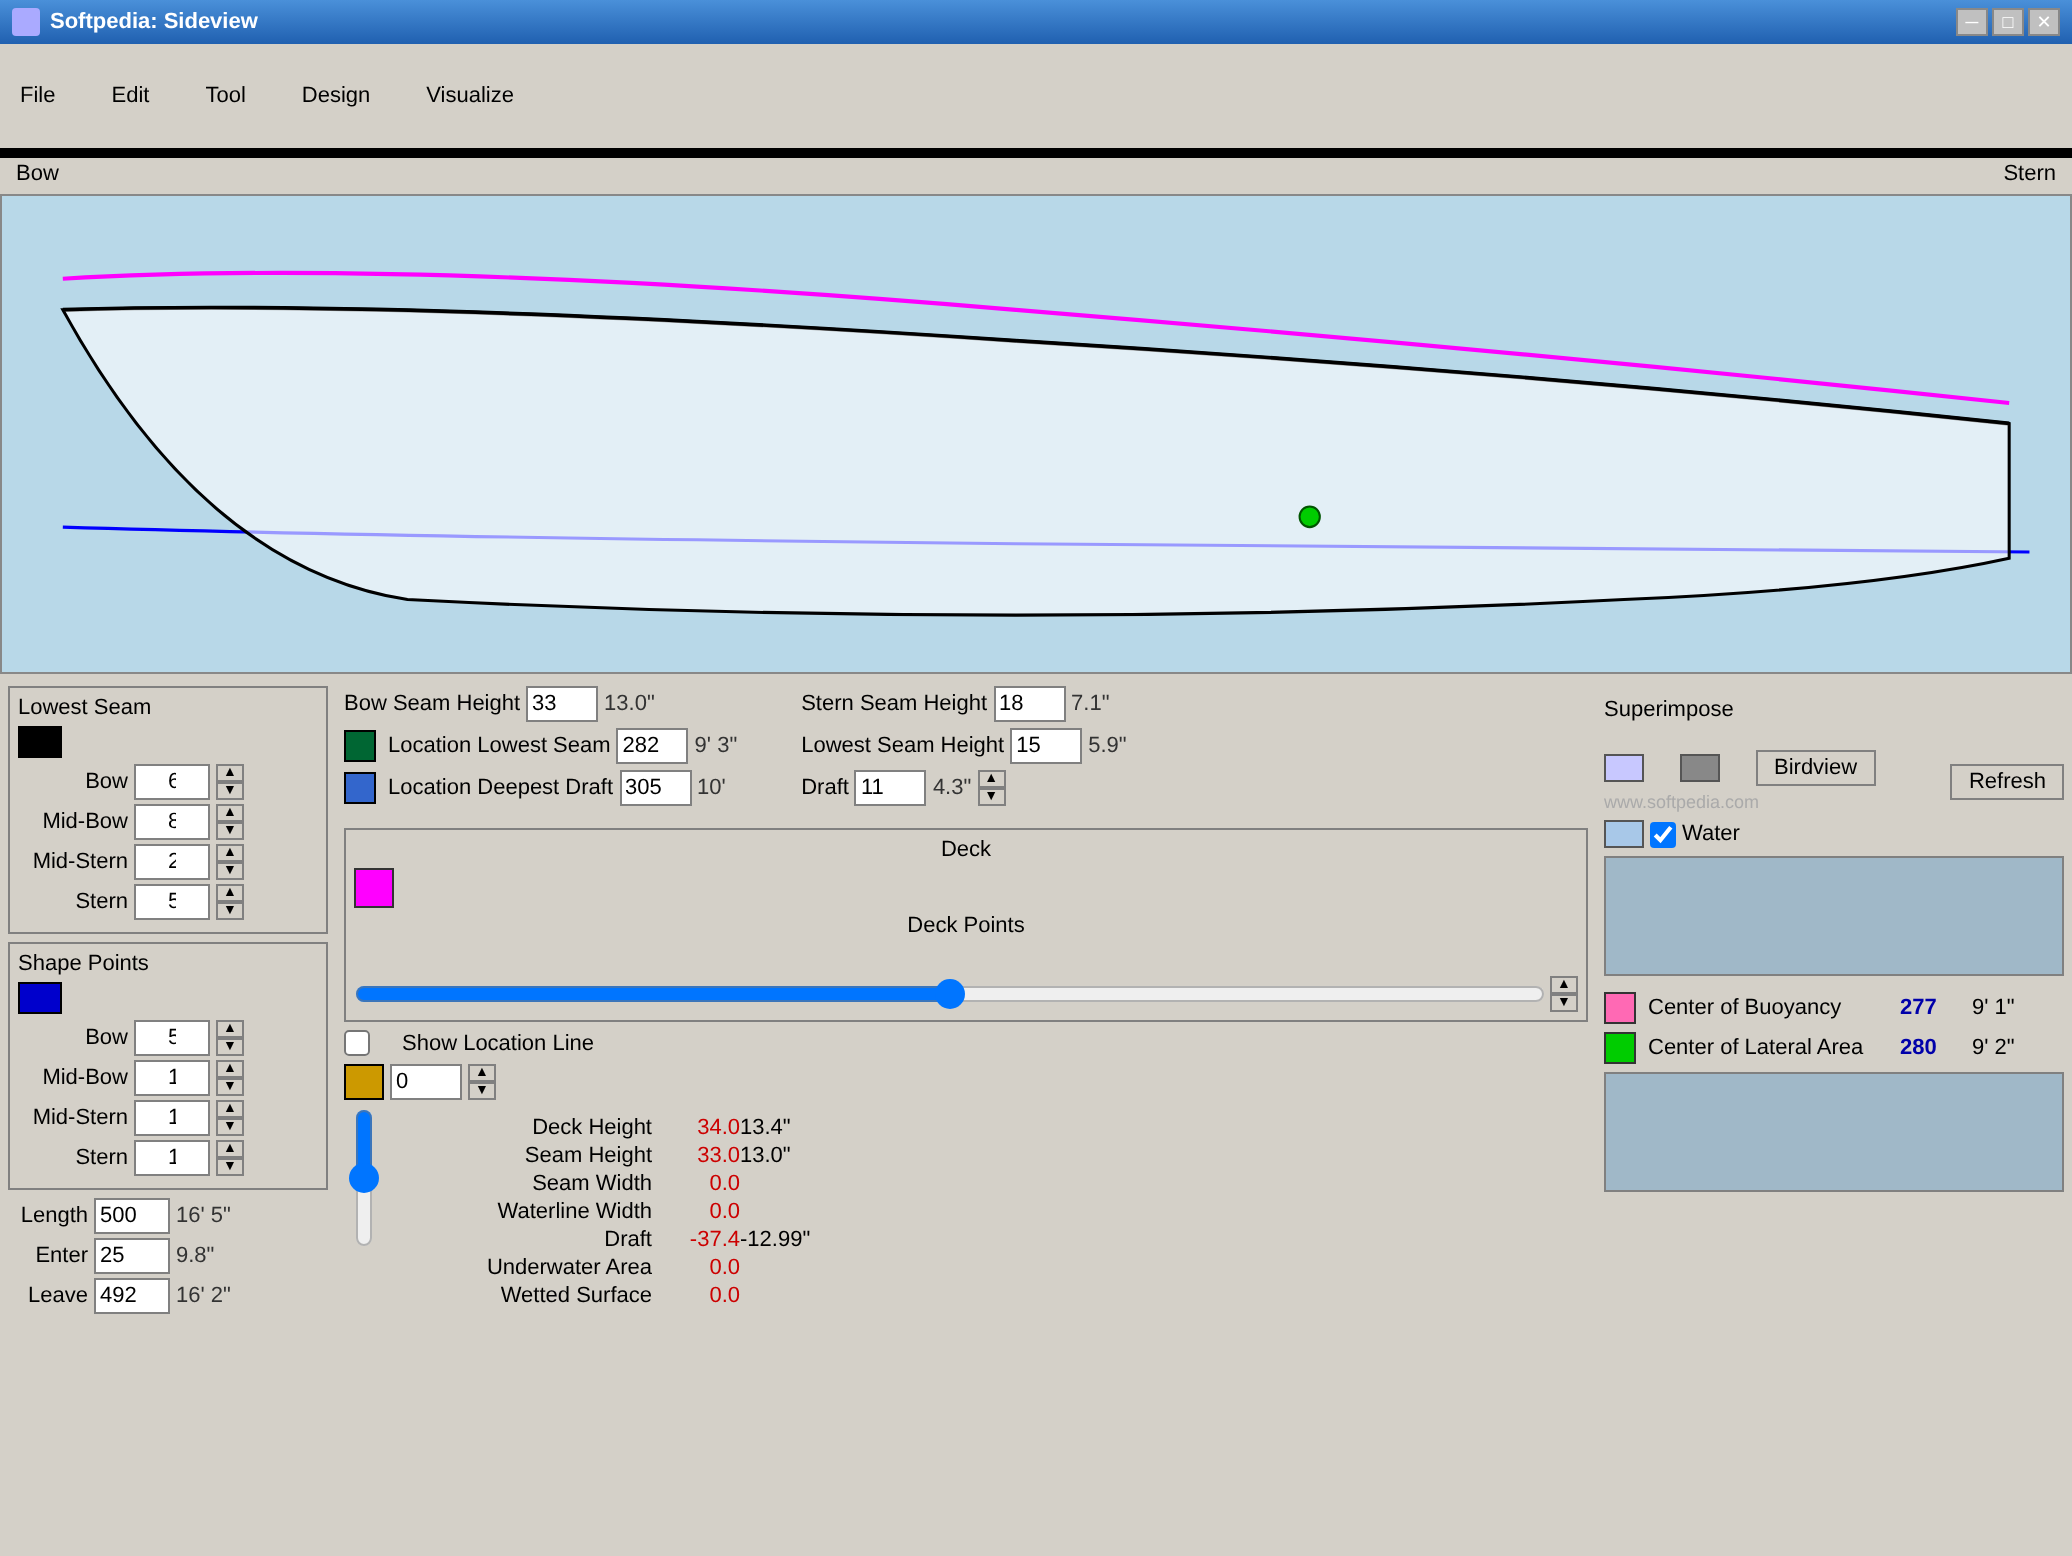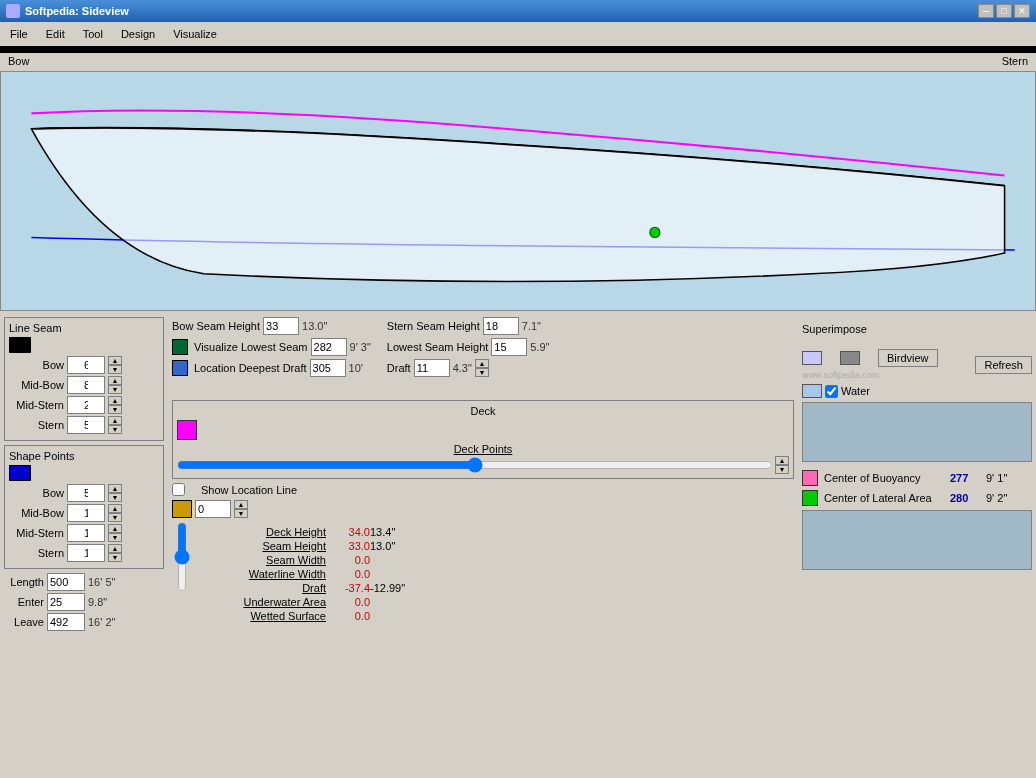--- a/index.html
+++ b/index.html
@@ -17,22 +17,22 @@
     .title-bar-left { display: flex; align-items: center; gap: 5px; }
     .title-icon { width: 14px; height: 14px; background: #aaf; border-radius: 2px; }
     .title-text { font-size: 11px; font-weight: bold; }
     .title-buttons { display: flex; gap: 2px; }
     .title-btn {
       width: 16px; height: 14px; background: #c0c0c0; border: 1px solid #888;
       font-size: 9px; display: flex; align-items: center; justify-content: center; cursor: pointer;
     }
 
     .menu-bar {
-      background: #d4d0c8; padding: 4px 4px; display: flex; gap: 6px;
-      border-bottom: 7px solid #000000;
+      background: #d4d0c8; padding: 18px 4px; display: flex; gap: 16px;
+      border-bottom: 5px solid #000000;
     }
     .menu-item { padding: 2px 6px; cursor: pointer; font-size: 11px; }
 
     .bow-stern-bar {
       background: #d4d0c8; display: flex; justify-content: space-between;
       padding: 2px 8px; font-size: 11px; font-weight: normal;
     }
 
     .canvas-area {
       background: #b8d8e8;
@@ -120,31 +120,31 @@
     .center-label { font-size: 11px; width: 120px; }
     .center-value { font-size: 11px; color: #0000aa; font-weight: bold; width: 30px; }
     .center-unit { font-size: 11px; }
 
     .deck-section {
       border: 1px solid #808080; padding: 4px;
       margin-bottom: 4px;
     }
     .deck-label { font-size: 11px; margin-bottom: 3px; text-align: center; }
     .deck-swatch { width: 20px; height: 20px; background: magenta; border: 1px solid #333; margin-bottom: 3px; cursor: pointer; }
-    .deck-points-label { font-size: 11px; text-align: center; margin-bottom: 1px; text-decoration: underline; }
+    .deck-points-label { font-size: 11px; text-align: center; margin-bottom: 19px; }
     .deck-slider-row { display: flex; align-items: center; gap: 2px; }
     .deck-slider { flex: 1; height: 16px; }
     .deck-spin { display: flex; flex-direction: column; }
 
     .show-location-row { display: flex; align-items: center; gap: 16px; margin-bottom: 4px; margin-top: 4px; }
     .location-input { width: 36px; height: 18px; border: 1px solid #808080; background: white; padding: 0 2px; font-size: 11px; }
 
     .stats-section { margin-top: 4px; }
     .stat-row { display: flex; justify-content: flex-end; align-items: center; margin-bottom: 2px; }
-    .stat-label { font-size: 11px; text-align: right; width: 130px; margin-right: 4px; text-decoration: underline; }
+    .stat-label { font-size: 11px; text-align: right; width: 130px; margin-right: 4px; }
     .stat-value { font-size: 11px; color: #cc0000; width: 40px; text-align: right; }
     .stat-unit { font-size: 11px; width: 45px; }
 
     .gray-box {
       background: #a0b8c8; border: 1px solid #808080;
       height: 60px; margin-top: 4px;
     }
     .gray-box2 {
       background: #a0b8c8; border: 1px solid #808080;
       height: 60px; margin-top: 4px;
@@ -202,21 +202,21 @@
 
     <circle cx="645" cy="155" r="5" fill="#00cc00" stroke="#005500" stroke-width="1"></circle>
   </svg>
 </div>
 
 <div class="bottom-panel">
 
   <div class="left-panel">
 
     <div class="shape-seam-box">
-      <div class="section-label">Line Seam</div>
+      <div class="section-label">Lowest Seam</div>
       <div style="margin-bottom:3px;">
         <span class="color-swatch" style="background:#000000; width:22px; height:16px;"></span>
       </div>
       <div class="field-row">
         <span class="field-label">Bow</span>
         <input class="field-input" type="text" value="60" style="">
         <div class="spin-btn-group">
           <div class="spin-btn">▲</div>
           <div class="spin-btn">▼</div>
         </div>
@@ -300,31 +300,31 @@
       <div class="info-row">
         <span class="info-label">Leave</span>
         <input class="info-input" type="text" value="492" style="">
         <span class="info-value">16' 2"</span>
       </div>
     </div>
   </div>
 
   <div class="middle-panel">
 
-    <div style="display:flex; gap:16px; margin-bottom:20px;">
+    <div style="display:flex; gap:32px; margin-bottom:8px;">
 
       <div>
         <div class="seam-height-row">
           <span class="seam-label">Bow Seam Height</span>
           <input class="seam-input" type="text" value="33" style="">
           <span class="seam-unit">13.0"</span>
         </div>
         <div class="seam-height-row">
           <span class="color-swatch" style="background:#006633; width:16px; height:16px; margin-right:3px;"></span>
-          <span class="seam-label">Visualize Lowest Seam</span>
+          <span class="seam-label">Location Lowest Seam</span>
           <input class="seam-input" type="text" value="282" style="">
           <span class="seam-unit">9' 3"</span>
         </div>
         <div class="seam-height-row">
           <span class="color-swatch" style="background:#3366cc; width:16px; height:16px; margin-right:3px;"></span>
           <span class="seam-label">Location Deepest Draft</span>
           <input class="seam-input" type="text" value="305" style="">
           <span class="seam-unit">10'</span>
         </div>
       </div>

